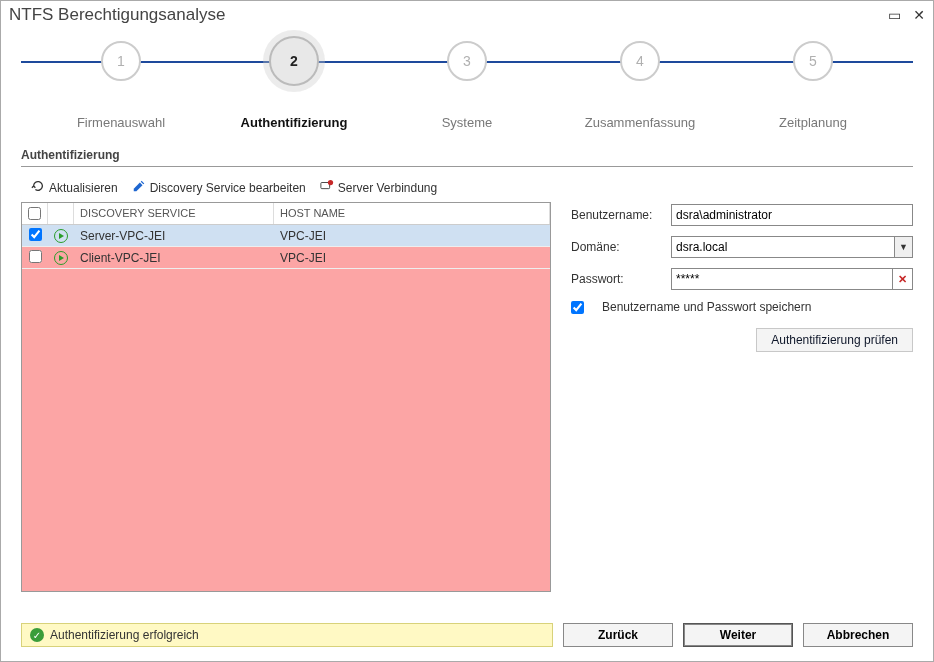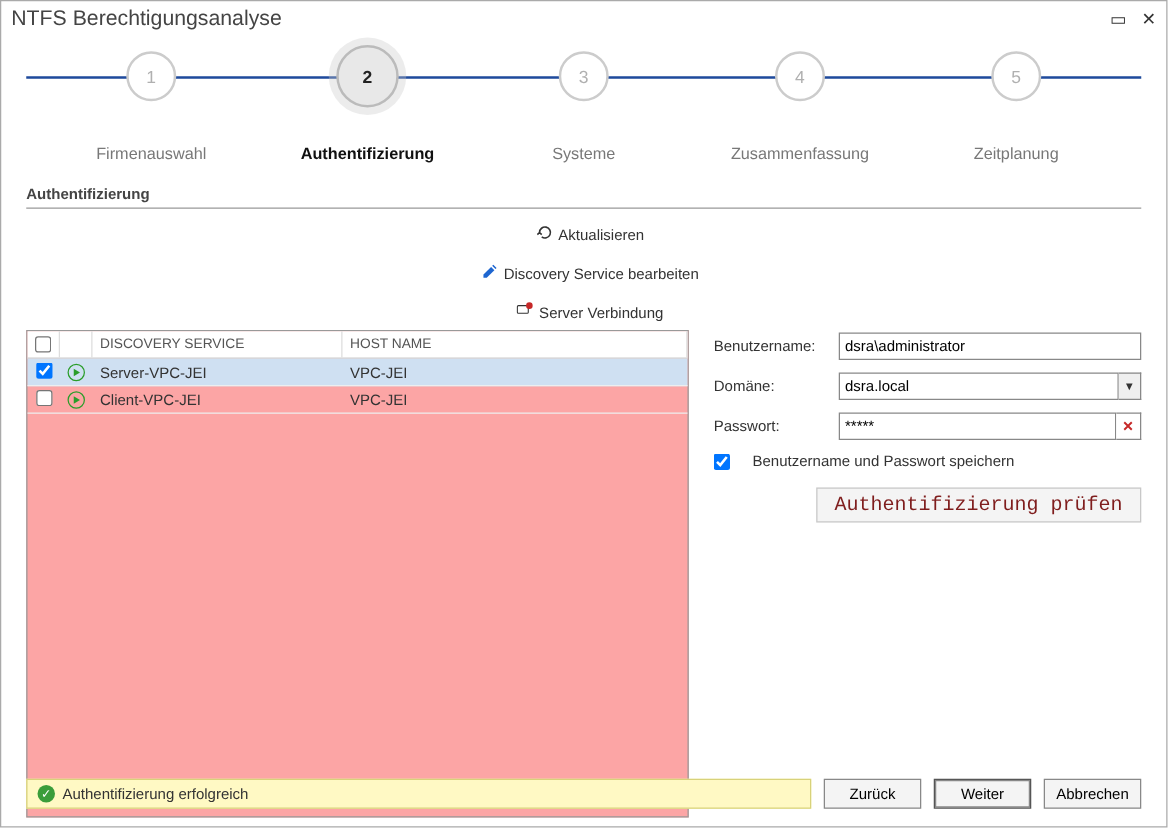--- a/index.html
+++ b/index.html
@@ -15,21 +15,21 @@
 .step { display: flex; flex-direction: column; align-items: center; width: 120px; }
 .circle { width: 40px; height: 40px; border-radius: 50%; background: #fff; border: 2px solid #ccc; display: flex; align-items: center; justify-content: center; color: #b0b0b0; font-size: 14px; z-index: 2; position: relative; }
 .circle.active { width: 50px; height: 50px; margin-top: -5px; background: #e8e8e8; border-color: #bbb; color: #222; font-weight: 600; box-shadow: 0 0 0 6px rgba(200,200,200,0.35); }
 .labels { display: flex; justify-content: space-between; padding: 0 20px; margin: 14px 20px 0 20px; }
 .steplabel { width: 160px; text-align: center; color: #787878; font-size: 13px; }
 .steplabel.active { color: #111; font-weight: 600; }
 
 .section { margin: 18px 20px 0 20px; }
 .section-title { font-size: 12px; color: #444; padding-bottom: 4px; border-bottom: 1px solid #999; font-weight: 600; }
 
-.toolbar { display: flex; gap: 14px; margin: 12px 20px 6px 30px; align-items: center; flex-direction: column; }
+.toolbar { display: flex; gap: 14px; margin: 12px 20px 6px 30px; align-items: center; }
 .tool { display: flex; align-items: center; gap: 4px; cursor: pointer; font-size: 12px; color: #333; }
 .tool svg { width: 14px; height: 14px; }
 
 .main { display: flex; gap: 20px; margin: 0 20px; }
 .table-wrap { flex: 0 0 530px; border: 1px solid #999; height: 390px; background: #fca5a5; }
 .thead { display: flex; background: #fff; border-bottom: 1px solid #ccc; font-size: 11px; color: #555; }
 .th { padding: 4px 6px; border-right: 1px solid #ddd; }
 .th.chk { width: 26px; border-right: 1px solid #ddd; display:flex; align-items:center; justify-content:center;}
 .th.st { width: 26px; }
 .th.ds { width: 200px; }
@@ -48,26 +48,26 @@
 .frow { display: flex; align-items: center; margin-bottom: 10px; }
 .flabel { width: 100px; font-size: 12px; color: #333; }
 .finput { flex: 1; height: 22px; border: 1px solid #888; padding: 2px 4px; font-size: 12px; font-family: inherit; }
 .combo { position: relative; flex:1; display:flex; }
 .combo .finput { flex:1; }
 .combo .dd { width:18px; border:1px solid #888; border-left:none; display:flex;align-items:center;justify-content:center; background:#efefef; cursor:pointer; font-size:9px;}
 .pwwrap { position: relative; flex:1; display:flex; }
 .pwwrap .finput { flex:1; }
 .pwclear { width:20px; border:1px solid #888; border-left:none; display:flex;align-items:center;justify-content:center; color:#c62828; background:#fff; cursor:pointer; font-weight:bold; font-size:11px;}
 .chkrow { display:flex; align-items:center; gap:18px; margin: 10px 0 14px 0; font-size:12px; }
-.authbtn { float:right; padding: 4px 14px; font-size:16px; color:#7f1d1d; border:1px solid #c8c8c8; background:#f4f4f4;font-family:Liberation Mono, monospace; }
+.authbtn { float:right; padding: 4px 14px; font-size:12px; color:#0f172a; border:1px solid #c8c8c8; background:#f4f4f4; }
 
 .footer { position: absolute; left: 20px; right: 20px; bottom: 14px; display: flex; align-items: center; gap: 10px; }
 .status { flex:1; background: #fff9c4; border:1px solid #d8d27a; padding: 4px 8px; display:flex; align-items:center; gap:6px; font-size:12px; }
 .okicon { width:14px;height:14px;border-radius:50%;background:#3a9d3a;display:flex;align-items:center;justify-content:center;color:#fff;font-size:10px;}
-.fbtn { width: 78px; height: 24px; border:1px solid #888; background:#f4f4f4; font-size:12px; cursor:pointer; font-family:inherit;}
+.fbtn { width: 110px; height: 24px; border:1px solid #888; background:#f4f4f4; font-size:12px; cursor:pointer; font-family:inherit;font-weight:bold;}
 .fbtn.primary { border:1px solid #555; box-shadow: 0 0 0 1px #888 inset; }
 
 input[type=checkbox]{ width:13px;height:13px; }
 </style>
 </head>
 <body>
 
 <div class="titlebar">
   <h1>NTFS Berechtigungsanalyse</h1>
   <div class="winctl">

